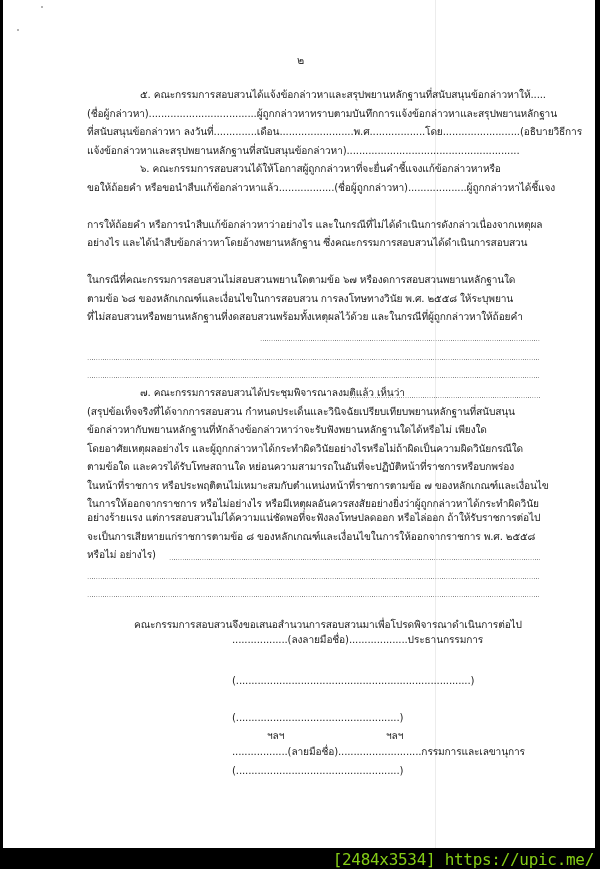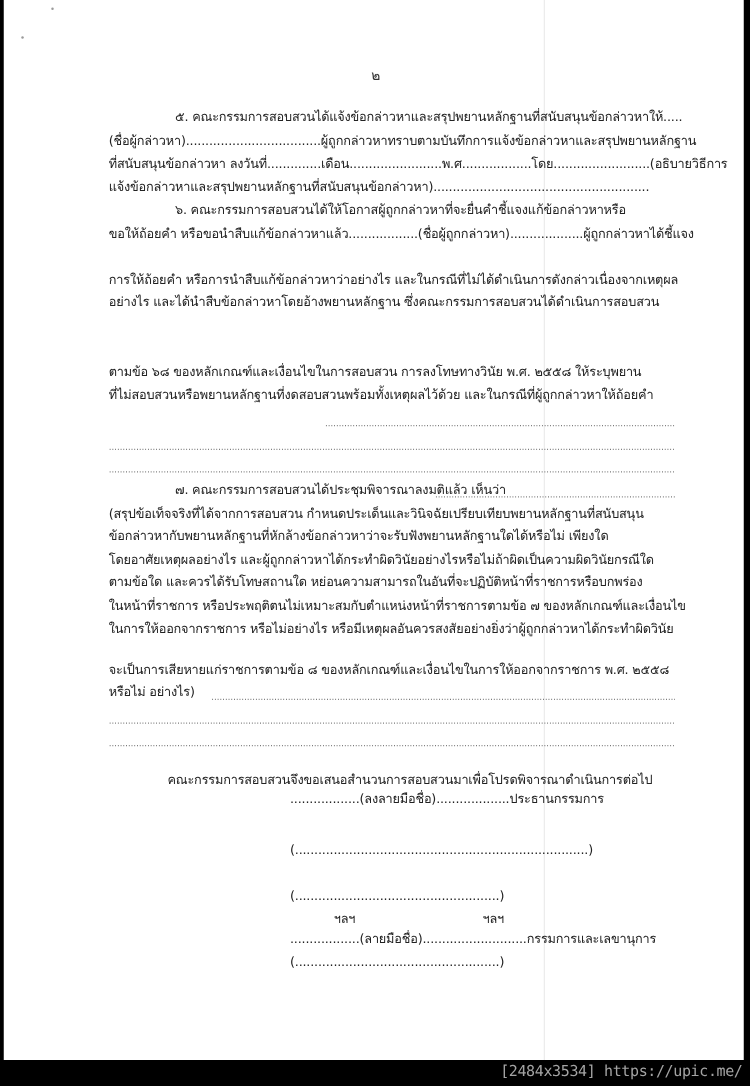--- a/index.html
+++ b/index.html
@@ -23,22 +23,22 @@
   .pagenum { position: absolute; left: 294px; top: 51px; font-size: 11px; color: #333; }
   .dots {
     position: absolute; height: 1px;
     background-image: radial-gradient(circle, #777 0.55px, transparent 0.7px);
     background-size: 2.2px 1px; background-repeat: repeat-x;
   }
   .footer {
     position: absolute; left: 0; top: 848px; width: 600px; height: 21px; background: #000;
   }
   .watermark {
-    position: absolute; right: 6px; top: 2px; color: #a3a3a3;
-    font-family: "DejaVu Sans Mono", monospace; font-size: 12px; letter-spacing: -0.3px;
+    position: absolute; right: 6px; top: 2px; color: #84cc16;
+    font-family: "DejaVu Sans Mono", monospace; font-size: 16px; letter-spacing: -0.3px;
   }
 </style>
 </head>
 <body>
 
 <div class="page">
   <div class="fold"></div>
   <div class="speck" style="left:38px;top:6px;"></div>
   <div class="speck" style="left:14px;top:29px;"></div>
 
@@ -46,34 +46,36 @@
 
   <div class="line" style="left:137px;top:88px;">๕. คณะกรรมการสอบสวนได้แจ้งข้อกล่าวหาและสรุปพยานหลักฐานที่สนับสนุนข้อกล่าวหาให้.....</div>
   <div class="line" style="left:84px;top:107px;">(ชื่อผู้กล่าวหา)...................................ผู้ถูกกล่าวหาทราบตามบันทึกการแจ้งข้อกล่าวหาและสรุปพยานหลักฐาน</div>
   <div class="line" style="left:84px;top:125px;">ที่สนับสนุนข้อกล่าวหา ลงวันที่..............เดือน........................พ.ศ..................โดย.........................(อธิบายวิธีการ</div>
   <div class="line" style="left:84px;top:144px;">แจ้งข้อกล่าวหาและสรุปพยานหลักฐานที่สนับสนุนข้อกล่าวหา)........................................................</div>
 
   <div class="line" style="left:137px;top:162px;">๖. คณะกรรมการสอบสวนได้ให้โอกาสผู้ถูกกล่าวหาที่จะยื่นคำชี้แจงแก้ข้อกล่าวหาหรือ</div>
   <div class="line" style="left:84px;top:181px;">ขอให้ถ้อยคำ หรือขอนำสืบแก้ข้อกล่าวหาแล้ว..................(ชื่อผู้ถูกกล่าวหา)...................ผู้ถูกกล่าวหาได้ชี้แจง</div>
   <div class="line" style="left:84px;top:218px;">การให้ถ้อยคำ หรือการนำสืบแก้ข้อกล่าวหาว่าอย่างไร และในกรณีที่ไม่ได้ดำเนินการดังกล่าวเนื่องจากเหตุผล</div>
   <div class="line" style="left:84px;top:236px;">อย่างไร และได้นำสืบข้อกล่าวหาโดยอ้างพยานหลักฐาน ซึ่งคณะกรรมการสอบสวนได้ดำเนินการสอบสวน</div>
+  <div class="line" style="left:84px;top:273px;">ในกรณีที่คณะกรรมการสอบสวนไม่สอบสวนพยานใดตามข้อ ๖๗ หรืองดการสอบสวนพยานหลักฐานใด</div>
   <div class="line" style="left:84px;top:292px;">ตามข้อ ๖๘ ของหลักเกณฑ์และเงื่อนไขในการสอบสวน การลงโทษทางวินัย พ.ศ. ๒๕๕๘  ให้ระบุพยาน</div>
   <div class="line" style="left:84px;top:310px;">ที่ไม่สอบสวนหรือพยานหลักฐานที่งดสอบสวนพร้อมทั้งเหตุผลไว้ด้วย และในกรณีที่ผู้ถูกกล่าวหาให้ถ้อยคำ</div>
   <div class="dots" style="left:257px;top:340px;width:280px;"></div>
   <div class="dots" style="left:84px;top:359px;width:453px;"></div>
   <div class="dots" style="left:84px;top:377px;width:453px;"></div>
 
   <div class="line" style="left:137px;top:386px;">๗. คณะกรรมการสอบสวนได้ประชุมพิจารณาลงมติแล้ว เห็นว่า</div>
   <div class="dots" style="left:345px;top:397px;width:192px;"></div>
   <div class="line" style="left:84px;top:405px;">(สรุปข้อเท็จจริงที่ได้จากการสอบสวน กำหนดประเด็นและวินิจฉัยเปรียบเทียบพยานหลักฐานที่สนับสนุน</div>
   <div class="line" style="left:84px;top:423px;">ข้อกล่าวหากับพยานหลักฐานที่หักล้างข้อกล่าวหาว่าจะรับฟังพยานหลักฐานใดได้หรือไม่  เพียงใด</div>
   <div class="line" style="left:84px;top:442px;">โดยอาศัยเหตุผลอย่างไร และผู้ถูกกล่าวหาได้กระทำผิดวินัยอย่างไรหรือไม่ถ้าผิดเป็นความผิดวินัยกรณีใด</div>
   <div class="line" style="left:84px;top:460px;">ตามข้อใด  และควรได้รับโทษสถานใด  หย่อนความสามารถในอันที่จะปฏิบัติหน้าที่ราชการหรือบกพร่อง</div>
   <div class="line" style="left:84px;top:479px;">ในหน้าที่ราชการ  หรือประพฤติตนไม่เหมาะสมกับตำแหน่งหน้าที่ราชการตามข้อ ๗ ของหลักเกณฑ์และเงื่อนไข</div>
   <div class="line" style="left:84px;top:497px;">ในการให้ออกจากราชการ  หรือไม่อย่างไร  หรือมีเหตุผลอันควรสงสัยอย่างยิ่งว่าผู้ถูกกล่าวหาได้กระทำผิดวินัย</div>
+  <div class="line" style="left:84px;top:511px;">อย่างร้ายแรง  แต่การสอบสวนไม่ได้ความแน่ชัดพอที่จะฟังลงโทษปลดออก  หรือไล่ออก  ถ้าให้รับราชการต่อไป</div>
   <div class="line" style="left:84px;top:530px;">จะเป็นการเสียหายแก่ราชการตามข้อ ๘ ของหลักเกณฑ์และเงื่อนไขในการให้ออกจากราชการ  พ.ศ. ๒๕๕๘</div>
   <div class="line" style="left:84px;top:548px;">หรือไม่  อย่างไร)</div>
   <div class="dots" style="left:166px;top:559px;width:371px;"></div>
   <div class="dots" style="left:84px;top:578px;width:453px;"></div>
   <div class="dots" style="left:84px;top:596px;width:453px;"></div>
 
   <div class="line" style="left:131px;top:618px;">คณะกรรมการสอบสวนจึงขอเสนอสำนวนการสอบสวนมาเพื่อโปรดพิจารณาดำเนินการต่อไป</div>
 
   <div class="line" style="left:229px;top:633px;">..................(ลงลายมือชื่อ)...................ประธานกรรมการ</div>
   <div class="line" style="left:229px;top:674px;">(............................................................................)</div>

